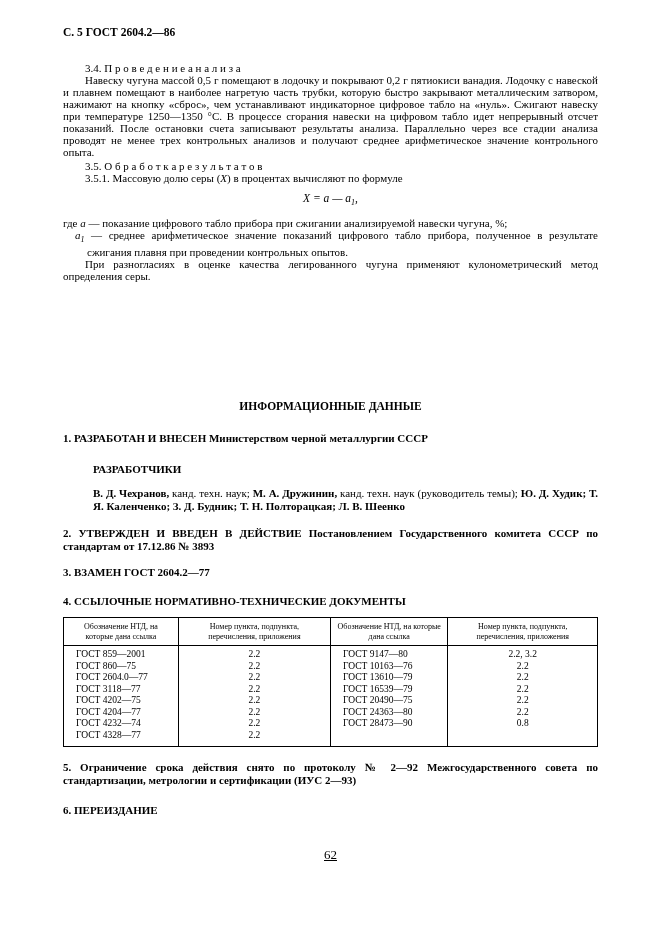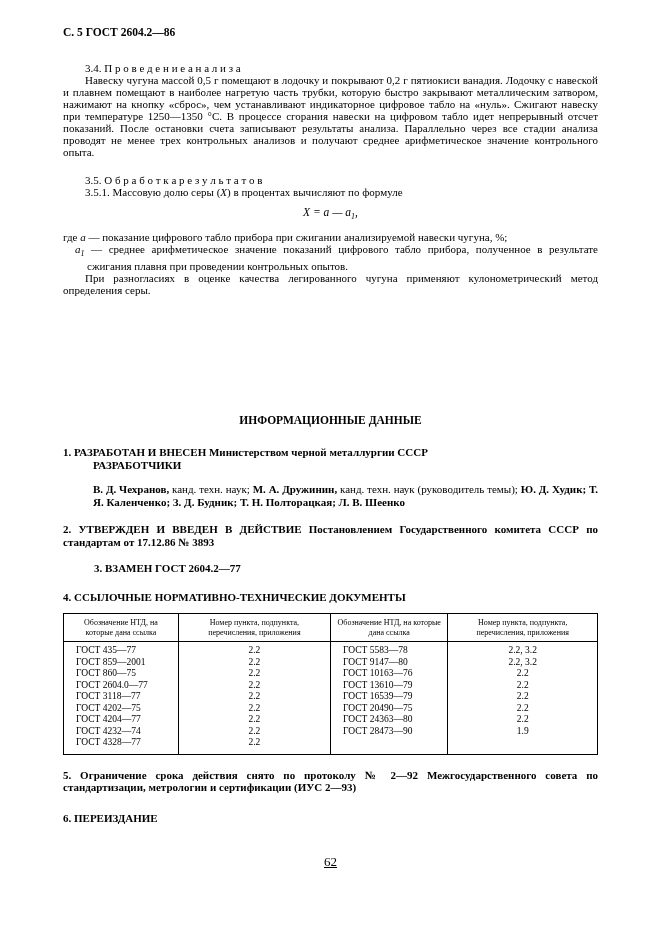--- a/index.html
+++ b/index.html
@@ -8,39 +8,39 @@
     width:661px; height:936px; margin:0 auto; overflow:hidden;
     font-family:"Liberation Serif", serif; color:#000;
   }
   .page { padding:26px 63px 0 63px; }
 
   .doc-header { font-weight:bold; font-size:11.5px; line-height:12px; margin-bottom:24px; }
 
   p.body { font-size:11px; line-height:12px; text-align:justify; }
   p.indent { text-indent:22px; }
   .sec-title { text-indent:22px; font-size:11px; line-height:12px; }
-  .mt2 { margin-top:16px; }
+  .mt2 { margin-top:2px; }
 
   .formula { text-align:center; font-size:11.5px; line-height:12px; margin:8px 0; font-style:italic; }
   .formula sub { font-style:italic; font-size:8px; }
 
   .def-first { font-size:11px; line-height:12px; text-align:justify; }
   .def-hang { font-size:11px; line-height:12px; text-align:justify; padding-left:24px; text-indent:-12px; }
   .var { font-style:italic; }
   .def-hang sub { font-size:8px; font-style:italic; }
 
   .info-title { text-align:center; font-weight:bold; font-size:11.5px; line-height:12px; margin-top:118px; }
 
   .info-item { font-weight:bold; font-size:11px; line-height:12.5px; text-align:justify; }
   .i1 { margin-top:20px; }
-  .dev-title { padding-left:30px; }
+  .dev-title { margin-top:18px; padding-left:30px; }
   .developers { margin-top:12px; padding-left:30px; font-size:11px; line-height:13px; text-align:justify; }
   .developers .b { font-weight:bold; }
   .i2 { margin-top:14px; }
-  .i3 { margin-top:14px;margin-left:31px; }
+  .i3 { margin-top:14px; }
   .i4 { margin-top:16px; }
   .i5 { margin-top:14px; }
   .i6 { margin-top:18px; }
 
   table.ntd {
     width:100%; margin-top:10px; border-collapse:collapse;
     border:1px solid #000;
   }
   table.ntd th {
     border:1px solid #000;
@@ -101,26 +101,20 @@
     <thead>
       <tr>
         <th>Обозначение НТД, на которые дана ссылка</th>
         <th>Номер пункта, подпункта, перечисления, приложения</th>
         <th>Обозначение НТД, на которые дана ссылка</th>
         <th>Номер пункта, подпункта, перечисления, приложения</th>
       </tr>
     </thead>
     <tbody>
         <tr>
-          <td class="cell-left">ГОСТ 435—77</td>
-          <td class="cell-center">2.2</td>
-          <td class="cell-left">ГОСТ 5583—78</td>
-          <td class="cell-center">2.2, 3.2</td>
-        </tr>
-        <tr>
           <td class="cell-left">ГОСТ 859—2001</td>
           <td class="cell-center">2.2</td>
           <td class="cell-left">ГОСТ 9147—80</td>
           <td class="cell-center">2.2, 3.2</td>
         </tr>
         <tr>
           <td class="cell-left">ГОСТ 860—75</td>
           <td class="cell-center">2.2</td>
           <td class="cell-left">ГОСТ 10163—76</td>
           <td class="cell-center">2.2</td>
@@ -146,21 +140,21 @@
         <tr>
           <td class="cell-left">ГОСТ 4204—77</td>
           <td class="cell-center">2.2</td>
           <td class="cell-left">ГОСТ 24363—80</td>
           <td class="cell-center">2.2</td>
         </tr>
         <tr>
           <td class="cell-left">ГОСТ 4232—74</td>
           <td class="cell-center">2.2</td>
           <td class="cell-left">ГОСТ 28473—90</td>
-          <td class="cell-center">1.9</td>
+          <td class="cell-center">0.8</td>
         </tr>
         <tr>
           <td class="cell-left">ГОСТ 4328—77</td>
           <td class="cell-center">2.2</td>
           <td class="cell-left"></td>
           <td class="cell-center"></td>
         </tr>
       </tbody>
   </table>
 

